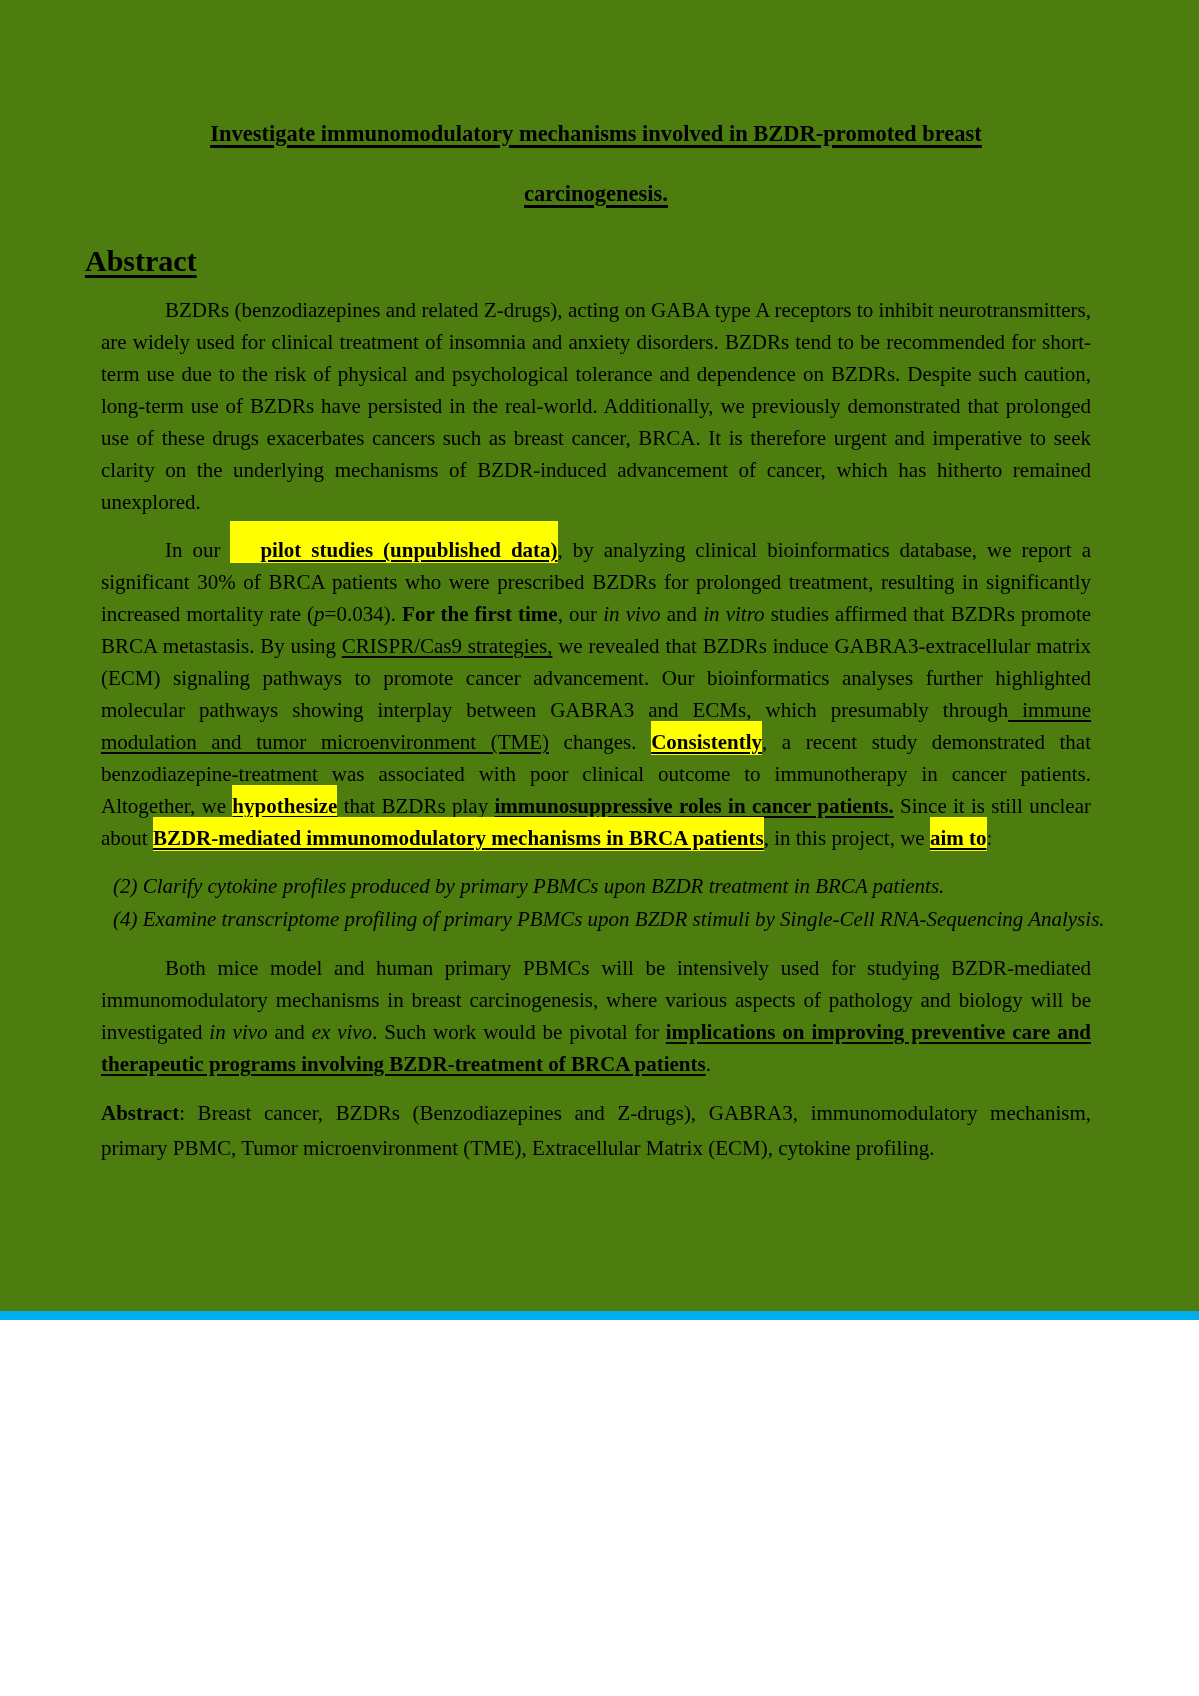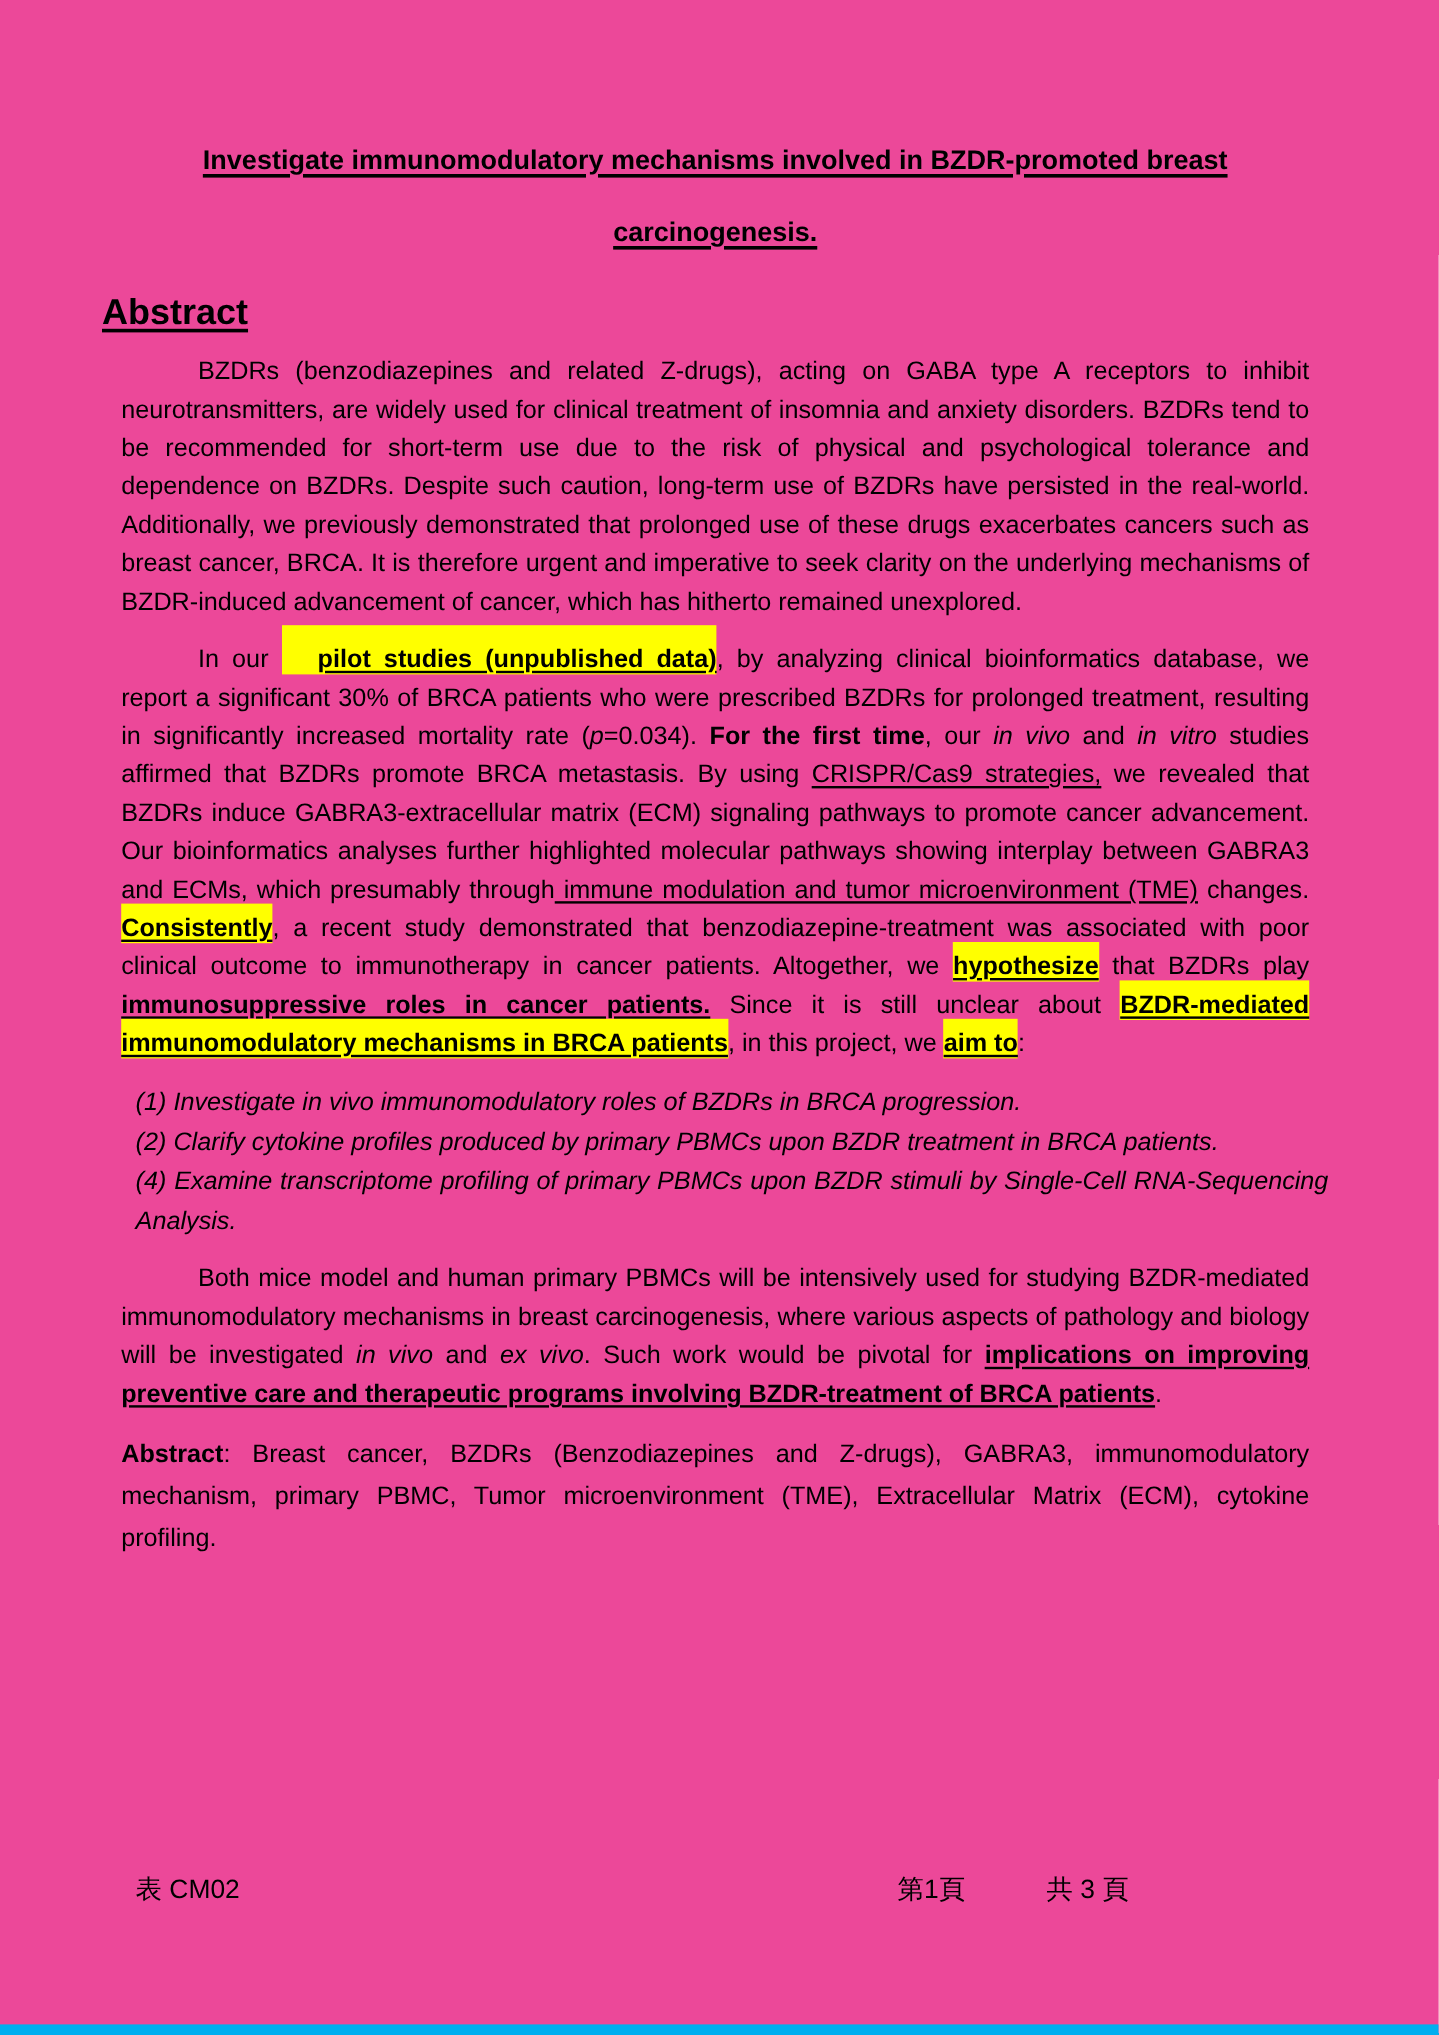--- a/index.html
+++ b/index.html
@@ -1,22 +1,22 @@
 <!DOCTYPE html>
 <html><head>
 <meta charset="utf-8">
 <style>
   html, body { margin: 0; padding: 0; background: #ffffff; }
   .page {
     position: relative;
     width: 1199px;
-    height: 1696px;
-    background: #ec4899;
+    height: 1320px;
+    background: #4d7c0f;
     color: #000000;
-    font-family: Liberation Sans, sans-serif;
+    font-family: Liberation Serif, serif;
     overflow: hidden;
   }
   .content {
     position: absolute;
     top: 104px;
     left: 85px;
     width: 1022px;
   }
   .doc-title {
     text-align: center;
@@ -96,21 +96,20 @@
       <span class="abstract-heading">Abstract</span>
     </div>
 
     <div class="body-text">
 
       <p class="para"><span>BZDRs (benzodiazepines and related Z-drugs), acting on GABA type A receptors to inhibit neurotransmitters, are widely used for clinical treatment of insomnia and anxiety disorders. BZDRs tend to be recommended for short-term use due to the risk of physical and psychological tolerance and dependence on BZDRs. Despite such caution, long-term use of BZDRs have persisted in the real-world. Additionally, we previously demonstrated that prolonged use of these drugs exacerbates cancers such as breast cancer, BRCA. It is therefore urgent and imperative to seek clarity on the underlying mechanisms of BZDR-induced advancement of cancer, which has hitherto remained unexplored.</span></p>
 
       <p class="para"><span>In our </span><span class="bu hl hl-tall" style="background-color: rgb(255, 255, 0);">pilot studies (unpublished data)</span><span>, by analyzing clinical bioinformatics database, we report a significant 30% of BRCA patients who were prescribed BZDRs for prolonged treatment, resulting in significantly increased mortality rate (</span><span class="i">p</span><span>=0.034). </span><span class="b">For the first time</span><span>, our </span><span class="i">in vivo</span><span> and </span><span class="i">in vitro</span><span> studies affirmed that BZDRs promote BRCA metastasis. By using </span><span class="u">CRISPR/Cas9 strategies,</span><span> we revealed that BZDRs induce GABRA3-extracellular matrix (ECM) signaling pathways to promote cancer advancement. Our bioinformatics analyses further highlighted molecular pathways showing interplay between GABRA3 and ECMs, which presumably through</span><span class="u"> immune modulation and tumor microenvironment (TME)</span><span> changes. </span><span class="bu hl" style="background-color: rgb(255, 255, 0);">Consistently</span><span>, a recent study demonstrated that benzodiazepine-treatment was associated with poor clinical outcome to immunotherapy in cancer patients. Altogether, we </span><span class="bu hl" style="background-color: rgb(255, 255, 0);">hypothesize</span><span> that BZDRs play </span><span class="bu">immunosuppressive roles in cancer patients.</span><span> Since it is still unclear about </span><span class="bu hl" style="background-color: rgb(255, 255, 0);">BZDR-mediated immunomodulatory mechanisms in BRCA patients</span><span>, in this project, we </span><span class="bu hl" style="background-color: rgb(255, 255, 0);">aim to</span><span>:</span></p>
 
       <div class="aims">
-        <p>(1) Investigate in vivo immunomodulatory roles of BZDRs in BRCA progression.</p>
         <p>(2) Clarify cytokine profiles produced by primary PBMCs upon BZDR treatment in BRCA patients.</p>
         <p>(4) Examine transcriptome profiling of primary PBMCs upon BZDR stimuli by Single-Cell RNA-Sequencing Analysis.</p>
       </div>
 
       <p class="para"><span>Both mice model and human primary PBMCs will be intensively used for studying BZDR-mediated immunomodulatory mechanisms in breast carcinogenesis, where various aspects of pathology and biology will be investigated </span><span class="i">in vivo</span><span> and </span><span class="i">ex vivo</span><span>. Such work would be pivotal for </span><span class="bu">implications on improving preventive care and therapeutic programs involving BZDR-treatment of BRCA patients</span><span>.</span></p>
 
       <p class="para no-indent keywords-block"><span class="b">Abstract</span><span>: Breast cancer, BZDRs (Benzodiazepines and Z-drugs), GABRA3, immunomodulatory mechanism, primary PBMC, Tumor microenvironment (TME), Extracellular Matrix (ECM), cytokine profiling.</span></p>
 
     </div>
   </div>

